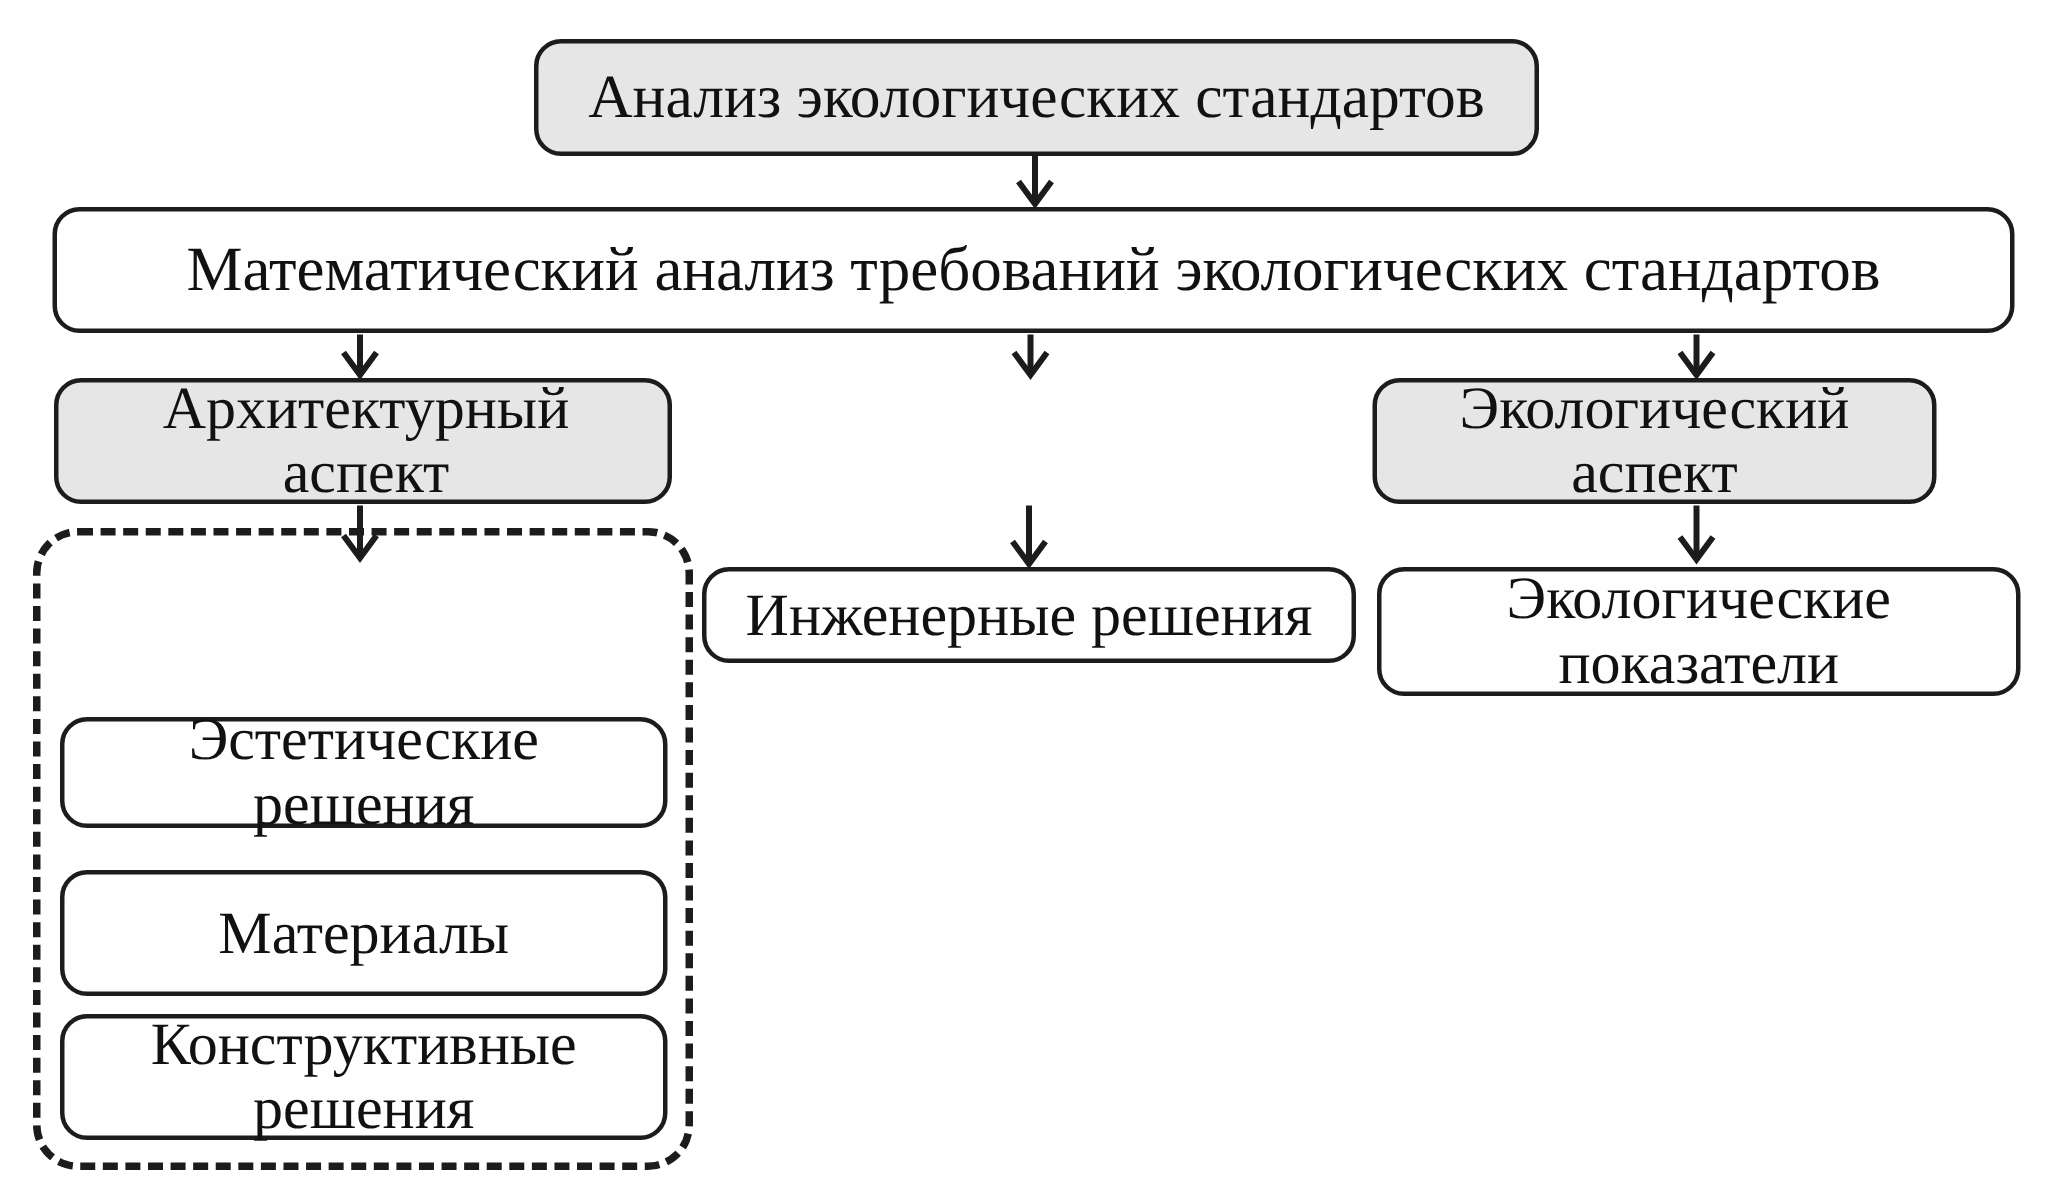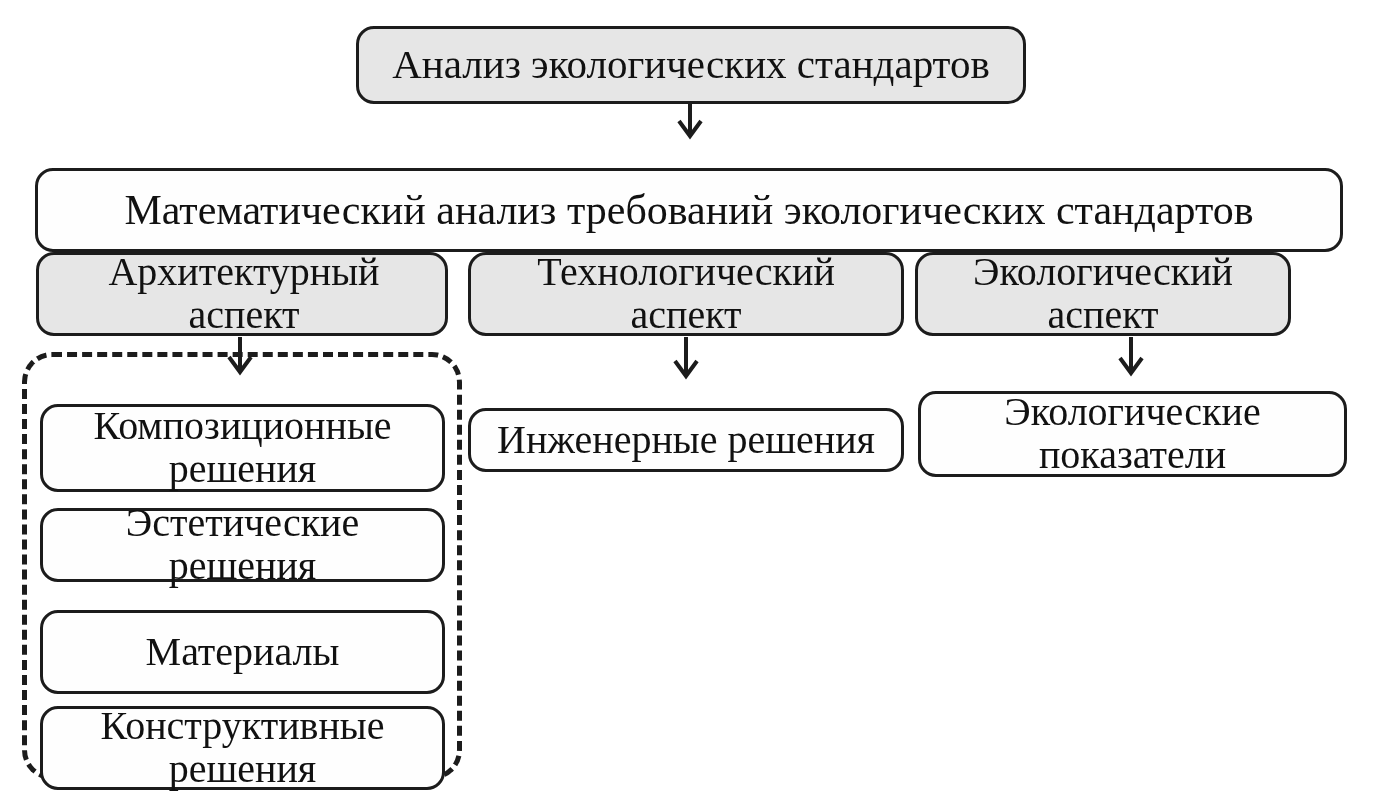--- a/index.html
+++ b/index.html
@@ -23,21 +23,21 @@
     border-radius: 18px;
     display: flex;
     align-items: center;
     justify-content: center;
     text-align: center;
     font-size: 40px;
     line-height: 1.07;
     padding: 2px 8px;
   }
   .node.gray  { background: var(--gray, #e6e6e6); }
-  .node.white { background: var(--white, #fefefe); margin-top: 30px; }
+  .node.white { background: var(--white, #fefefe); }
   .nowrap { white-space: nowrap; }
   .dashed-group {
     position: absolute;
     box-sizing: border-box;
     border: 5px dashed var(--border, #1c1c1c);
     border-radius: 30px;
     background: transparent;
   }
   svg.connectors {
     position: absolute;
@@ -90,29 +90,27 @@
   </svg>
 
   <div class="dashed-group" style="left:22px; top:352px; width:440px; height:428px;"></div>
 
   <div class="node gray nowrap" style="left:356px; top:26px; width:670px; height:78px; font-size:41px;">Анализ экологических стандартов</div>
 
   <div class="node white nowrap" style="left:35px; top:138px; width:1308px; height:84px; font-size:42px;">Математический анализ требований экологических стандартов</div>
 
   <div class="node gray" style="left:36px; top:252px; width:412px; height:84px;padding-left:12px;">Архитектурный аспект</div>
 
-  <div class="node gray" style="left:468px; top:252px; width:436px; height:84px;">Технологический аспект</div>
 
   <div class="node gray" style="left:915px; top:252px; width:376px; height:84px;">Экологический аспект</div>
 
-  <div class="node white" style="left:40px; top:374px; width:405px; height:88px;">Композиционные решения</div>
 
   <div class="node white" style="left:40px; top:478px; width:405px; height:74px;">Эстетические решения</div>
 
   <div class="node white" style="left:40px; top:676px; width:405px; height:84px;">Конструктивные решения</div>
 
   <div class="node white nowrap" style="left:40px; top:580px; width:405px; height:84px;">Материалы</div>
 
   <div class="node white nowrap" style="left:468px; top:378px; width:436px; height:64px;">Инженерные решения</div>
 
-  <div class="node white" style="left:918px; top:361px; width:429px; height:86px;">Экологические показатели</div>
+  <div class="node white" style="left:918px; top:378px; width:429px; height:86px;">Экологические показатели</div>
 
 </div>
 
 </body></html>

